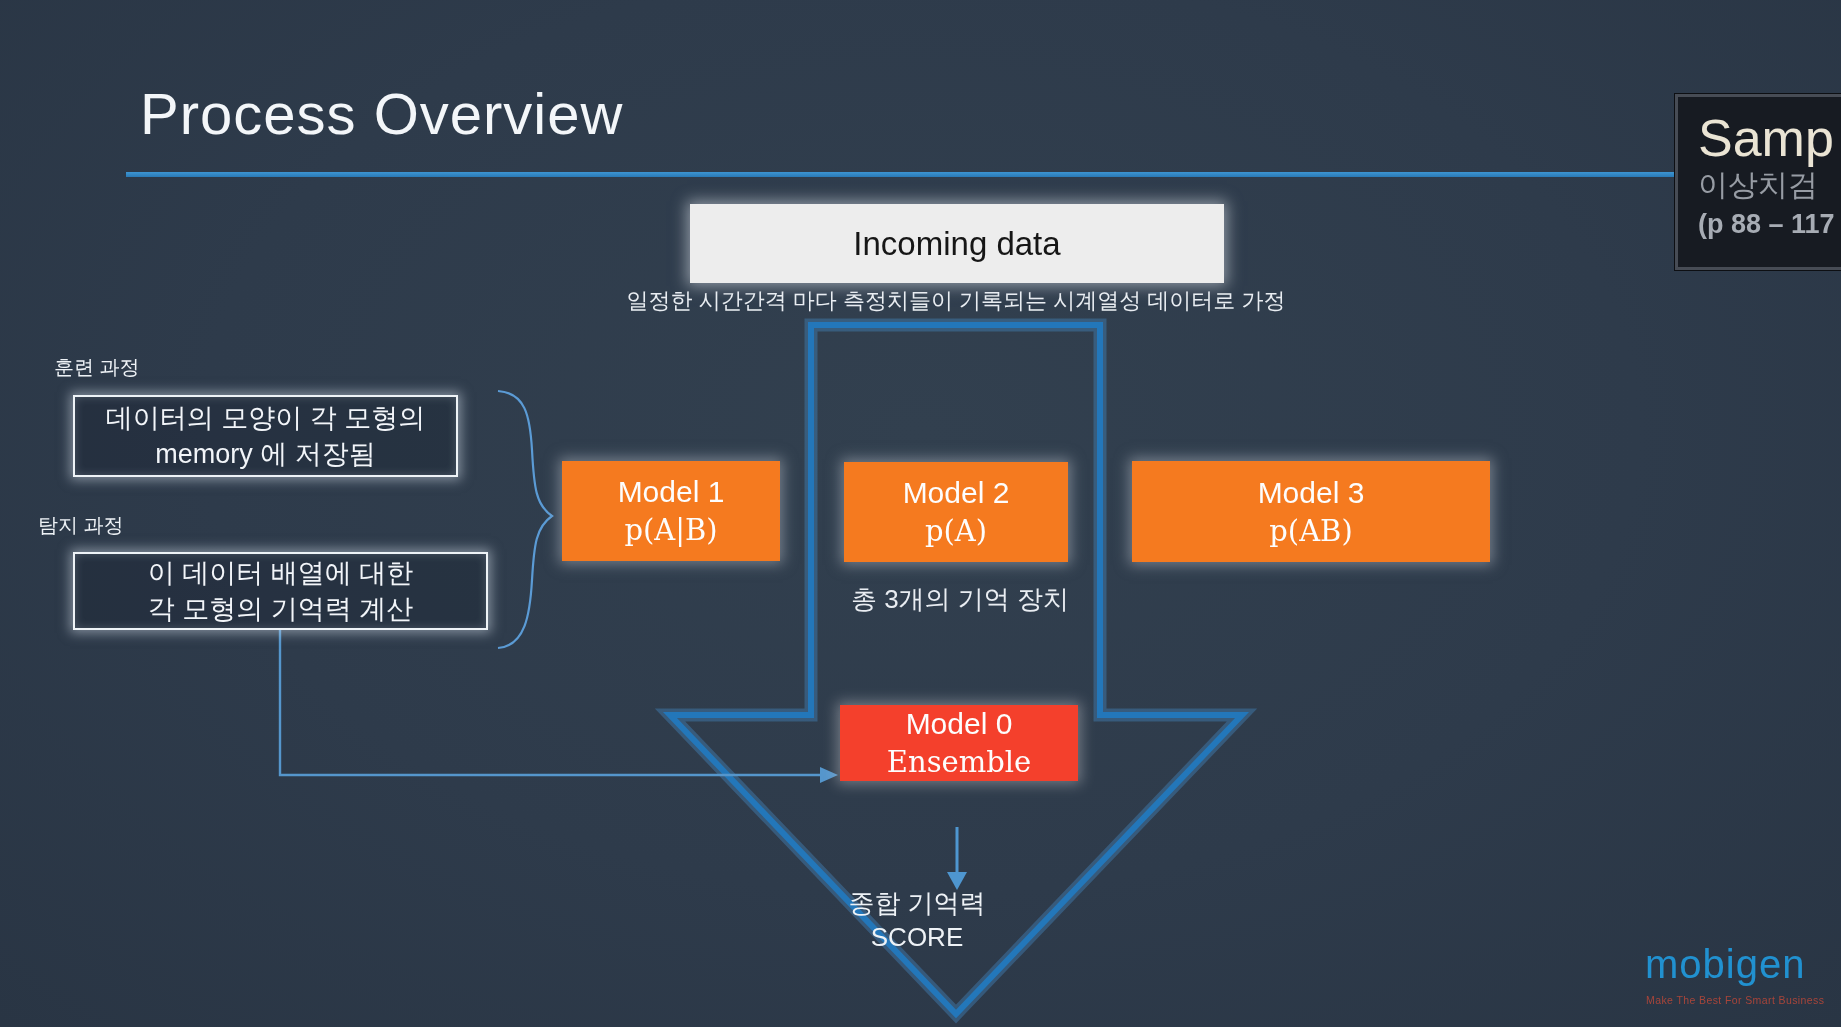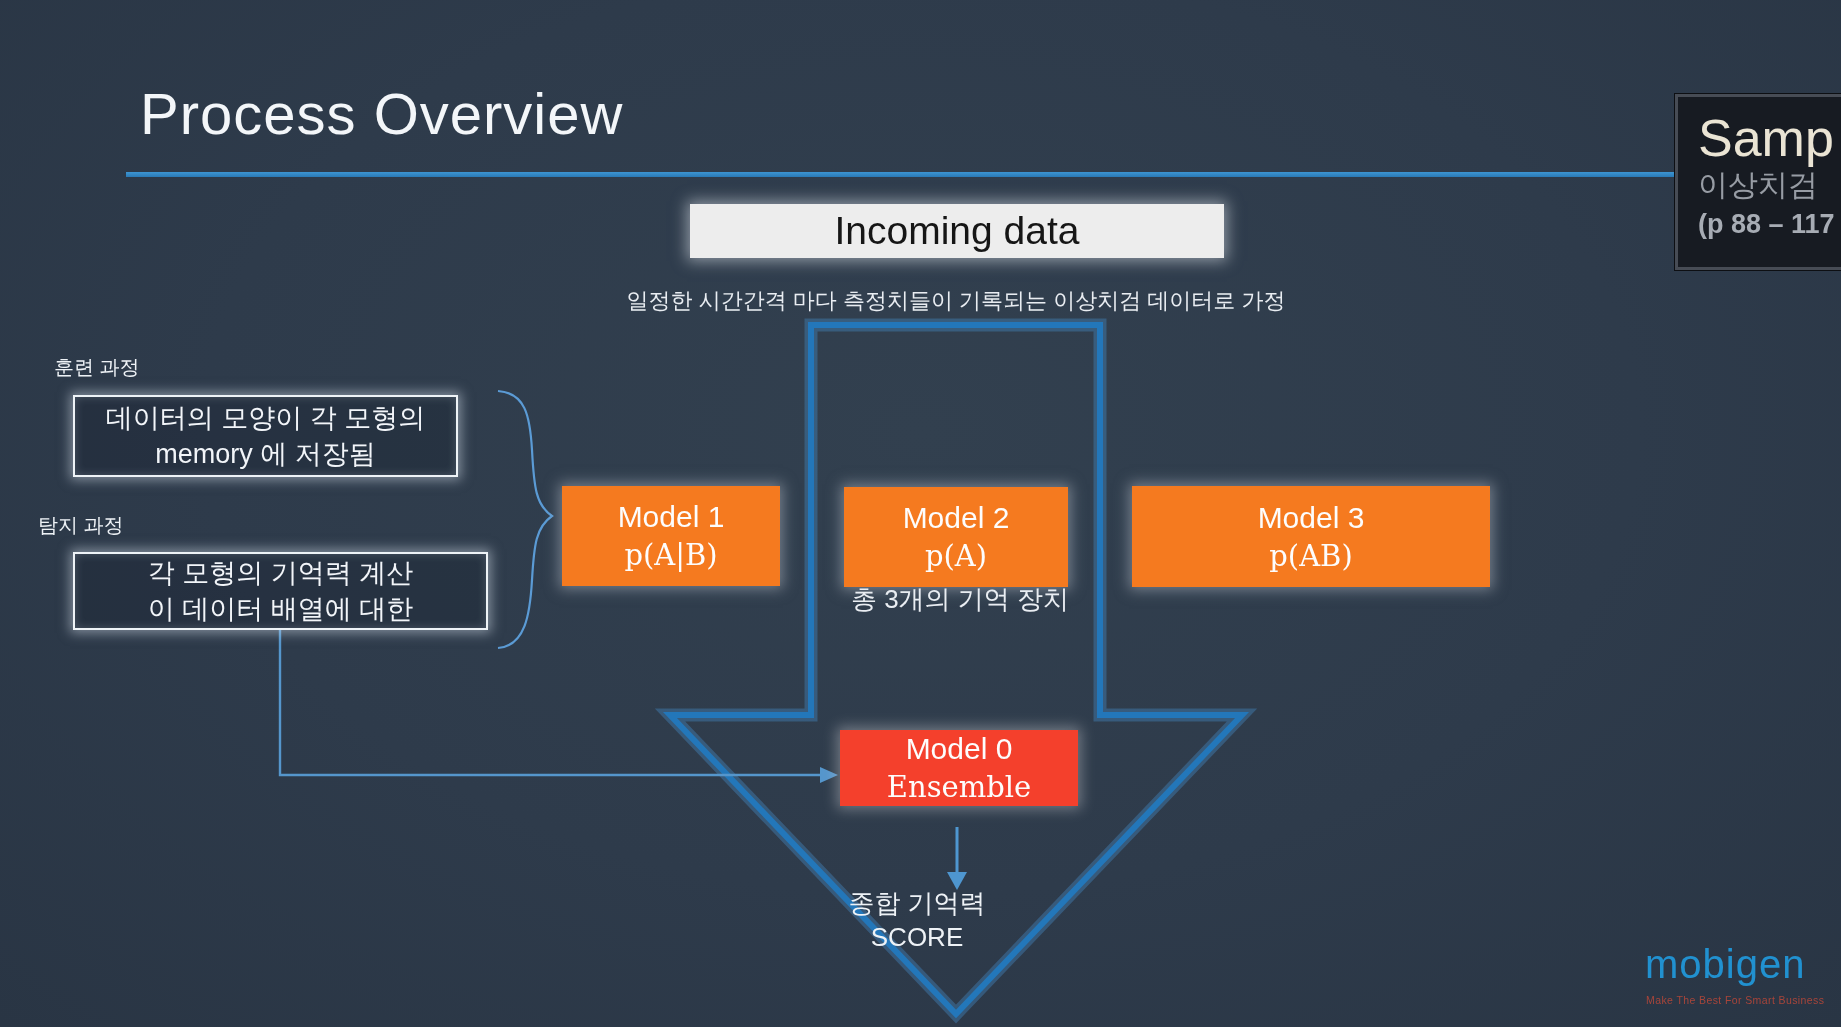--- a/index.html
+++ b/index.html
@@ -17,41 +17,41 @@
 
   
   .corner-note{left:1675px;top:94px;width:240px;height:176px;background:#171b22;
     border:3px solid #474c55;box-sizing:border-box;padding:14px 0 0 20px;z-index:3;
     box-shadow:0 0 0 1px #0d0f13;}
   .corner-note .cn-title{font-size:52px;color:#eae4d4;line-height:54px;white-space:nowrap;}
   .corner-note .cn-sub{font-size:30px;color:#979ca4;line-height:36px;margin-top:2px;white-space:nowrap;}
   .corner-note .cn-pages{font-size:27px;font-weight:bold;color:#a7acb4;line-height:34px;margin-top:4px;white-space:nowrap;}
 
   
-  .incoming-box{left:690px;top:204px;width:534px;height:54px;background:#ededed;color:#161616;
-    display:flex;align-items:center;justify-content:center;font-size:39px;z-index:2;
+  .incoming-box{left:690px;top:204px;width:534px;height:79px;background:#ededed;color:#161616;
+    display:flex;align-items:center;justify-content:center;font-size:33px;z-index:2;
     box-shadow:0 0 14px 3px rgba(222,228,235,0.55);}
   .incoming-caption{left:556px;top:286px;width:800px;text-align:center;font-size:22px;
     color:#e9edf2;z-index:2;}
 
   
   .side-label{font-size:20px;color:#eef2f6;z-index:2;}
   .lbl-training{left:38px;top:354px;margin-left:16px;}
   .lbl-detect{left:38px;top:512px;}
   .glow-box{border:2px solid #eef3f7;background:rgba(18,26,38,0.28);box-sizing:border-box;
     display:flex;flex-direction:column;align-items:center;justify-content:center;z-index:2;
     box-shadow:0 0 11px 3px rgba(213,224,235,0.5), inset 0 0 10px rgba(213,224,235,0.22);
     color:#f2f5f9;text-align:center;}
   .box-training{left:73px;top:395px;width:385px;height:82px;font-size:27px;line-height:36px;}
   .box-detect{left:73px;top:552px;width:415px;height:78px;font-size:27px;line-height:36px;}
 
   
   .model-box{background:#f57a1f;color:#fdfdfd;display:flex;flex-direction:column;
     align-items:center;justify-content:center;z-index:2;
-    box-shadow:0 0 13px 3px rgba(186,192,202,0.5);margin-top:25px;}
+    box-shadow:0 0 13px 3px rgba(186,192,202,0.5);}
   .model-name{font-size:30px;line-height:38px;}
   .model-formula{font-family:"DejaVu Serif","Liberation Serif",serif;
     font-size:29px;line-height:38px;}
   .m1{left:562px;top:461px;width:218px;height:100px;}
   .m2{left:844px;top:462px;width:224px;height:100px;}
   .m3{left:1132px;top:461px;width:358px;height:101px;}
   .models-caption{left:840px;top:582px;width:240px;text-align:center;font-size:26px;
     color:#e9edf2;z-index:2;}
 
   
@@ -94,31 +94,31 @@
 
   <div class="abs corner-note">
     <div class="cn-title">Samp</div>
     <div class="cn-sub">이상치검</div>
     <div class="cn-pages">(p 88 – 117</div>
   </div>
 
   <div class="abs incoming-box">
     <span>Incoming data</span>
   </div>
-  <div class="abs incoming-caption">일정한 시간간격 마다 측정치들이 기록되는 이상치검 데이터로 가정</div>
+  <div class="abs incoming-caption">일정한 시간간격 마다 측정치들이 기록되는 시계열성 데이터로 가정</div>
 
   <div class="abs side-label lbl-training">훈련 과정</div>
   <div class="abs glow-box box-training">
     <div>데이터의 모양이 각 모형의</div>
     <div>memory 에 저장됨</div>
   </div>
   <div class="abs side-label lbl-detect">탐지 과정</div>
   <div class="abs glow-box box-detect">
+    <div>이 데이터 배열에 대한</div>
     <div>각 모형의 기억력 계산</div>
-    <div>이 데이터 배열에 대한</div>
   </div>
 
   <div class="abs model-box m1">
     <div class="model-name">Model 1</div>
     <div class="model-formula">p(A|B)</div>
   </div>
   <div class="abs model-box m2">
     <div class="model-name">Model 2</div>
     <div class="model-formula">p(A)</div>
   </div>

